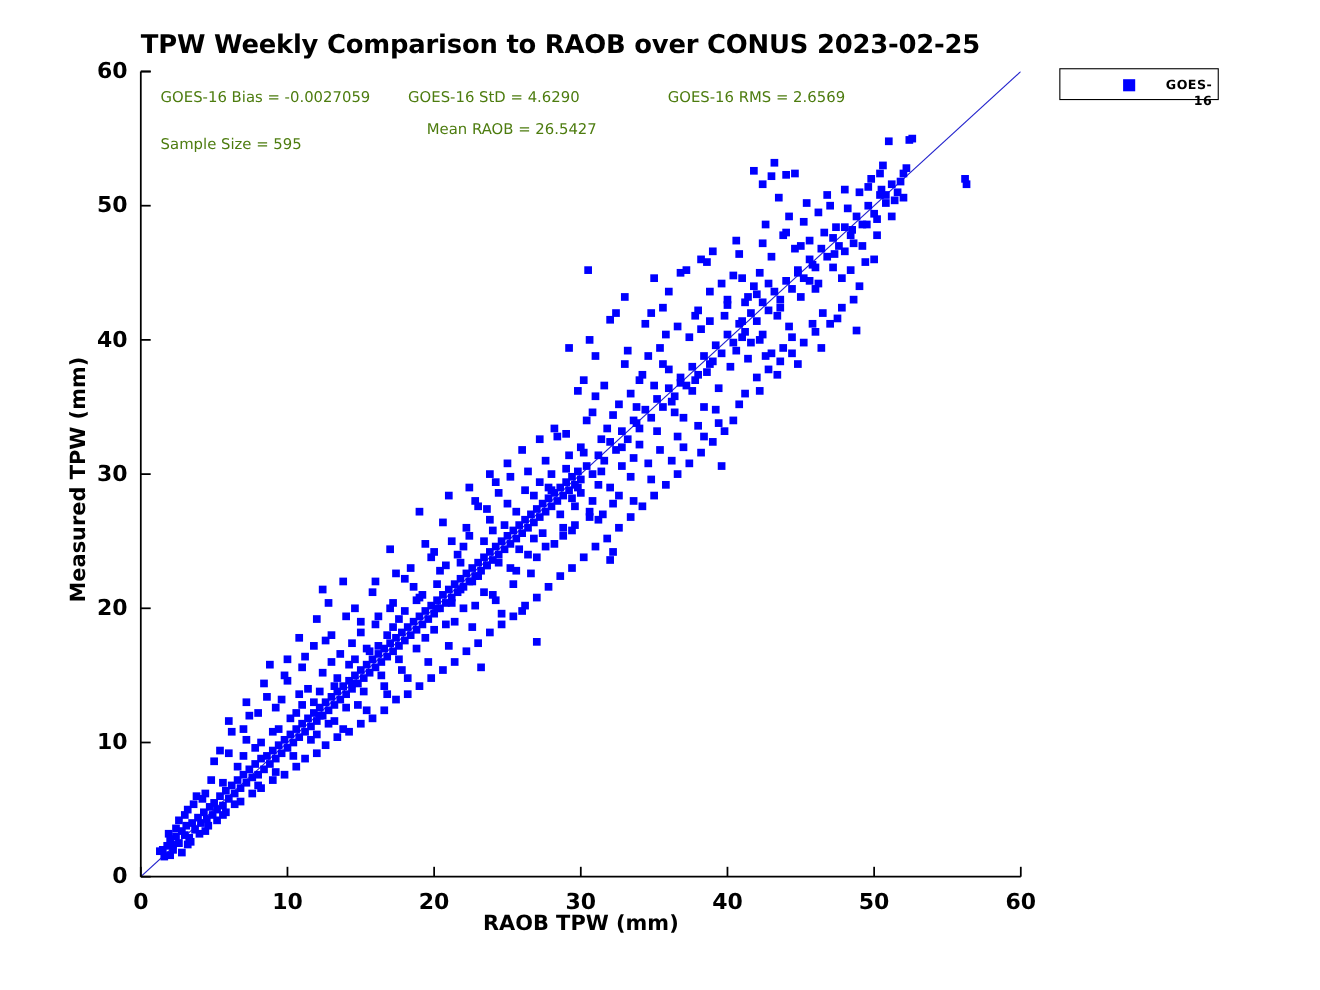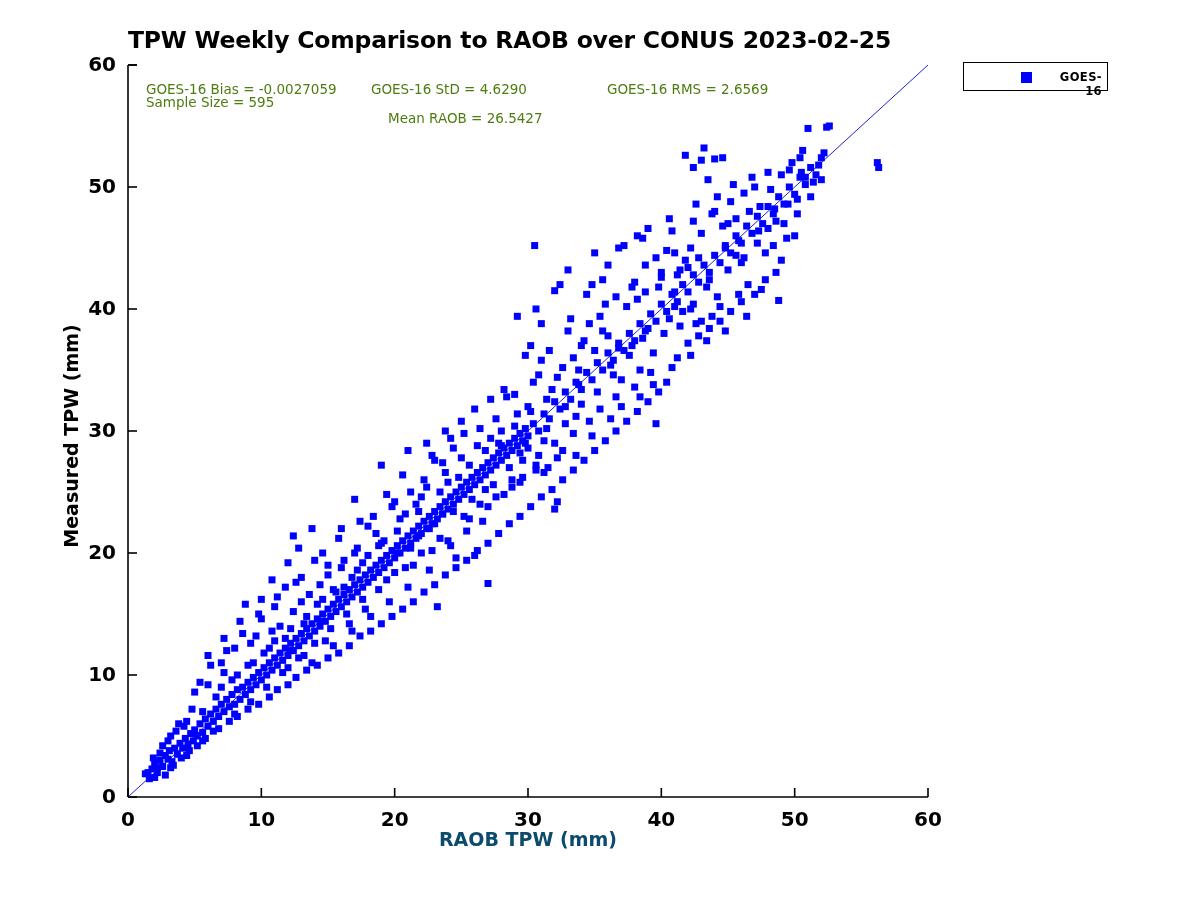--- a/index.html
+++ b/index.html
@@ -93,21 +93,21 @@
 
   
   #xlabel {
     position: absolute;
     left: 128px;
     top: 828px;
     width: 800px;
     text-align: center;
     font-size: 19px;
     font-weight: bold;
-    color: #0c4a6e;
+    color: #000000;
     font-family: "DejaVu Sans", sans-serif;
   }
   #ylabel {
     position: absolute;
     left: -295px;
     top: 425px;
     width: 732px;
     text-align: center;
     font-size: 19px;
     font-weight: bold;
@@ -809,21 +809,21 @@
           <rect x="665.8333333333334" y="145.34000000000003" width="7" height="7" fill="#0000ff"></rect>
           <rect x="689.8333333333334" y="111.17999999999995" width="7" height="7" fill="#0000ff"></rect>
           <rect x="679.1666666666667" y="128.26" width="7" height="7" fill="#0000ff"></rect>
           <rect x="524.5" y="355.18" width="7" height="7" fill="#0000ff"></rect>
         </g>
       </svg>
 
     <div class="stat-text" id="stat-bias" style="left:18px; top:16px;">GOES-16 Bias = -0.0027059</div>
     <div class="stat-text" id="stat-std" style="left:243px; top:16px;">GOES-16 StD = 4.6290</div>
     <div class="stat-text" id="stat-rms" style="left:479px; top:16px;">GOES-16 RMS = 2.6569</div>
-    <div class="stat-text" id="stat-sample" style="left:18px; top:29px;">Sample Size = 595</div>
+    <div class="stat-text" id="stat-sample" style="left:18px; top:58px;">Sample Size = 595</div>
     <div class="stat-text" id="stat-mean" style="left:243px; top:45px;margin-left:17px;">Mean RAOB = 26.5427</div>
   </div>
 
   <svg id="axes-svg" viewBox="0 0 1200 900" preserveAspectRatio="none">
       <line x1="128" y1="65" x2="128" y2="797" stroke="#000000" stroke-width="1.6"></line>
       <line x1="128" y1="797" x2="928" y2="797" stroke="#000000" stroke-width="1.6"></line>
       <line x1="128" y1="797" x2="137" y2="797" stroke="#000000" stroke-width="1.6"></line>
       <line x1="128" y1="675" x2="137" y2="675" stroke="#000000" stroke-width="1.6"></line>
       <line x1="128" y1="553" x2="137" y2="553" stroke="#000000" stroke-width="1.6"></line>
       <line x1="128" y1="431" x2="137" y2="431" stroke="#000000" stroke-width="1.6"></line>

